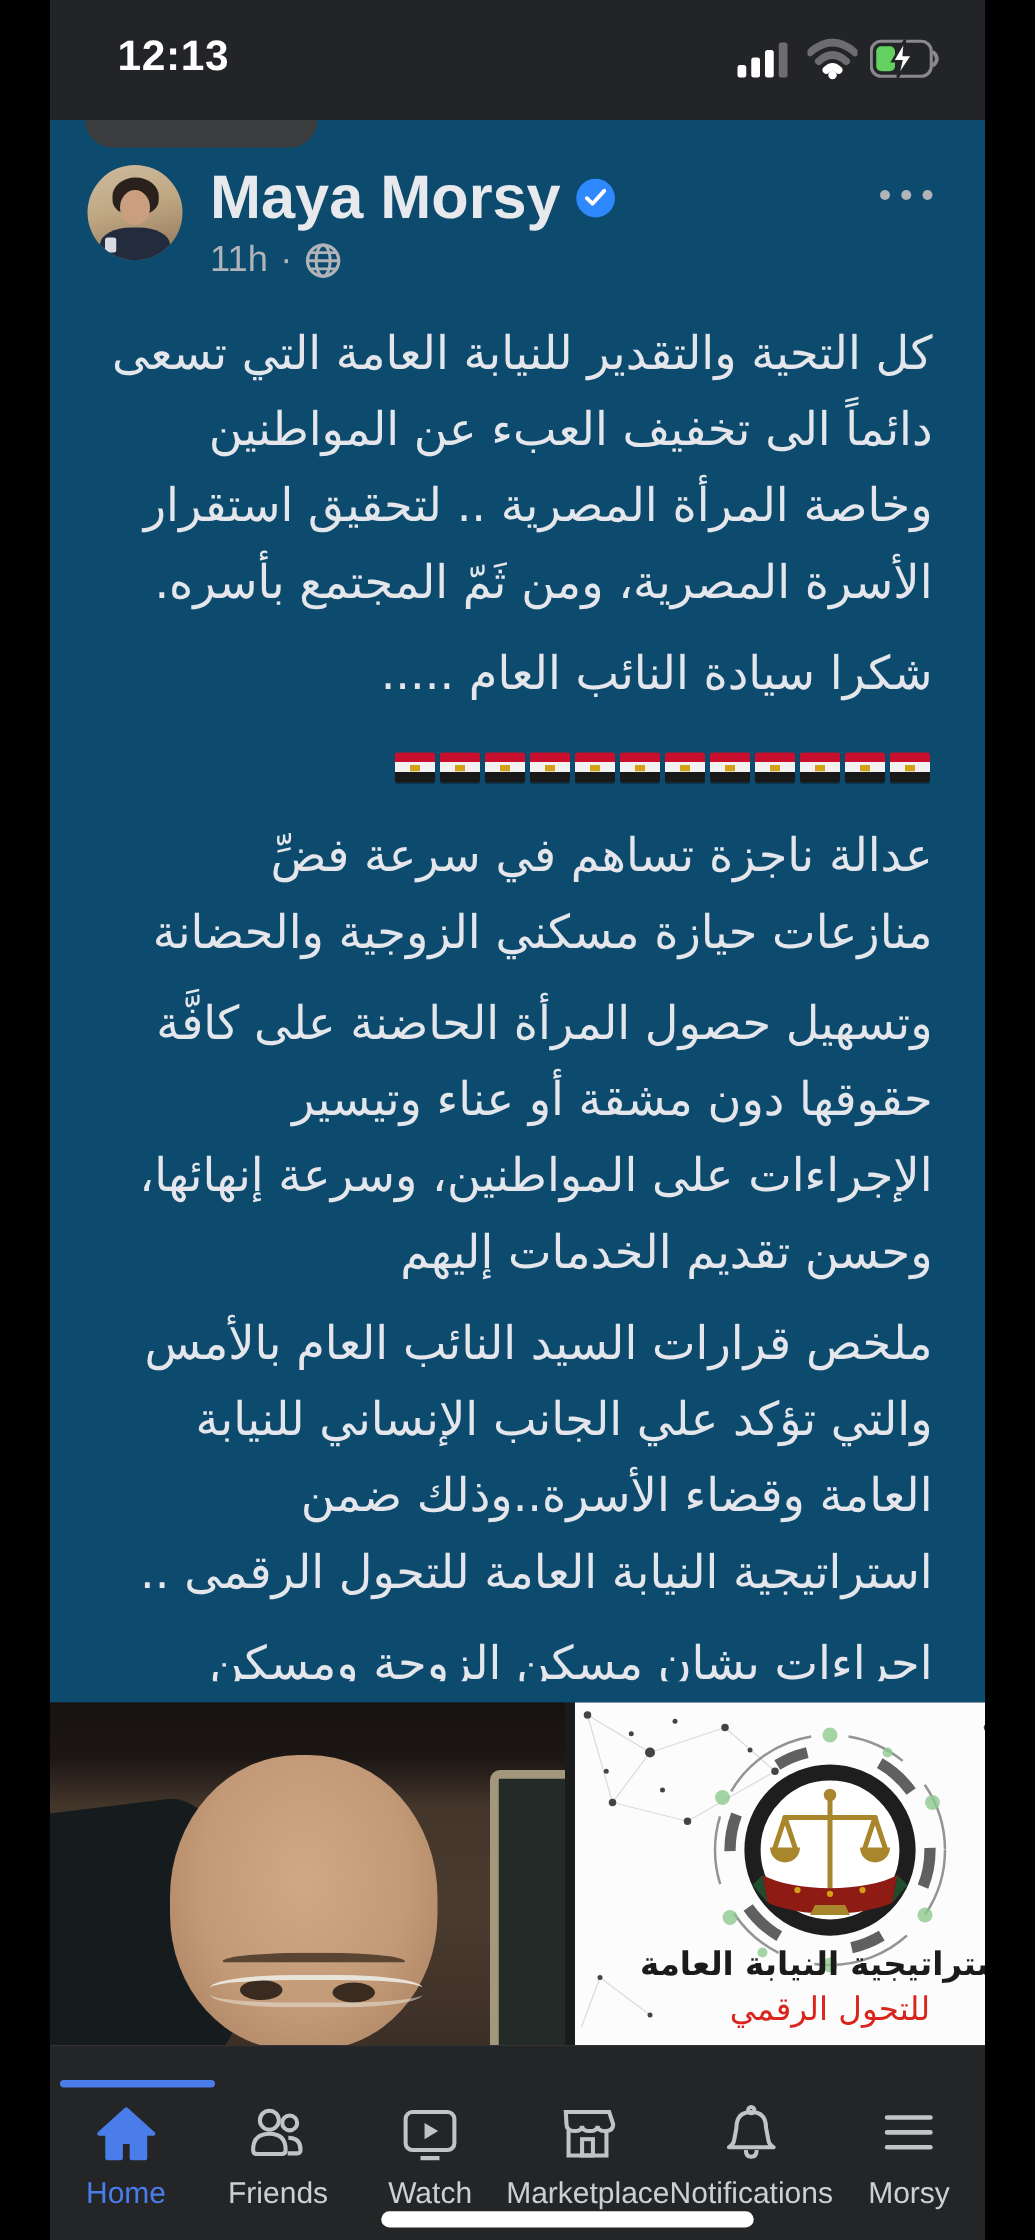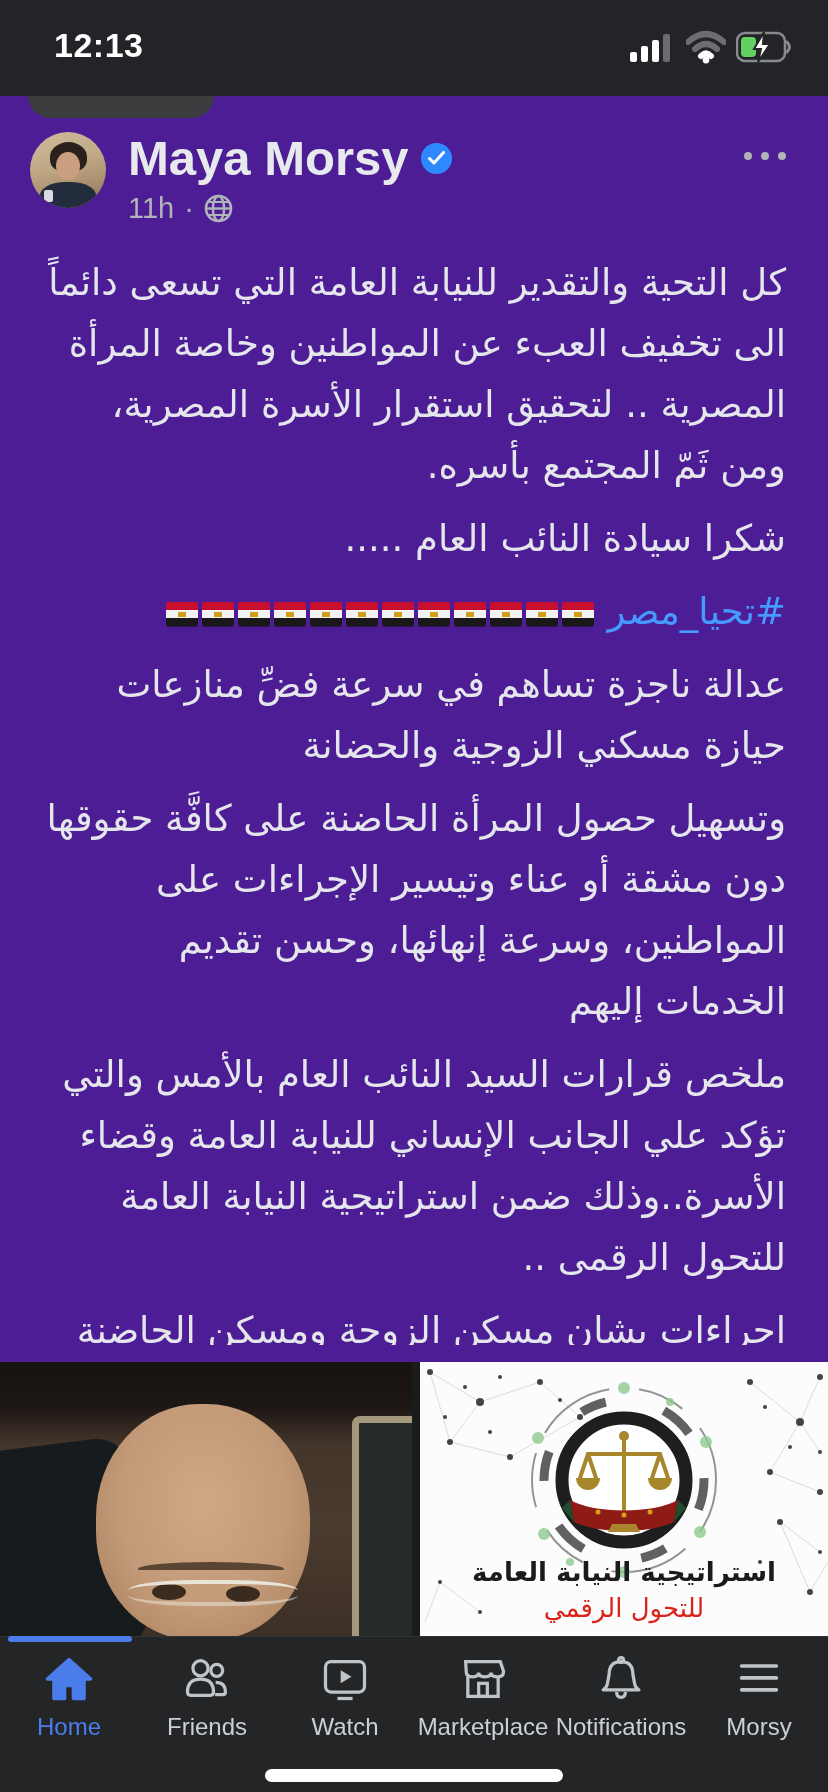--- a/index.html
+++ b/index.html
@@ -1,20 +1,20 @@
 <!DOCTYPE html>
 <html><head>
 <meta charset="utf-8">
 <style>
   * { box-sizing: border-box; margin: 0; padding: 0; }
   html,body { background:#000; }
   body { font-family: "Liberation Sans", "DejaVu Sans", sans-serif; }
   .screen{
-    position:relative; width:828px; height:1792px; margin:0 auto;
-    background:#4c1d95; overflow:hidden; color:#e4e6eb;
+    position:relative; width:748px; height:1792px; margin:0 auto;
+    background:#0c4a6e; overflow:hidden; color:#e4e6eb;
   }
 
   
   .status-bar{position:absolute;top:0;left:0;right:0;height:96px;background:#232427;}
   .sb-time{position:absolute;left:54px;top:26px;font-size:34px;font-weight:bold;color:#ffffff;letter-spacing:.5px;}
   .sb-icons{position:absolute;right:34px;top:30px;display:flex;align-items:center;gap:10px;}
 
   
   .remnant{position:absolute;left:28px;top:96px;width:186px;height:22px;background:#3b3d3e;border-radius:0 0 22px 22px;}
 
@@ -60,21 +60,21 @@
   .pm-eyeR{position:absolute;left:226px;top:224px;width:34px;height:16px;border-radius:50%;background:#3a2b20;}
   .img-right{position:relative;width:408px;height:274px;margin-left:8px;overflow:hidden;background:#fcfcfc;}
   .logo-caption{position:absolute;left:0;right:0;bottom:10px;text-align:center;direction:rtl;
     font-family:"DejaVu Sans","Liberation Sans",sans-serif;}
   .logo-line1{font-size:26px;font-weight:bold;color:#1b1b1b;line-height:36px;}
   .logo-line2{font-size:26px;font-weight:normal;color:#d9251d;line-height:36px;}
 
   
   .tab-bar{position:absolute;left:0;right:0;top:1636px;height:156px;background:#242526;border-top:1px solid #313335;
     display:flex;}
-  .tab{position:relative;flex:1;display:flex;flex-direction:column;align-items:center;padding-top:16px;gap:8px;}
+  .tab{position:relative;flex:1;display:flex;flex-direction:column;align-items:center;padding-top:16px;gap:8px;margin-top:28px;}
   .tab-label{font-size:24px;color:#cccfd4;}
   .tab.active .tab-label{color:#4a7de9;}
   .active-indicator{position:absolute;left:8px;top:-1px;width:124px;height:6px;border-radius:3px;background:#4a7de9;}
   .home-indicator{position:absolute;left:265px;bottom:10px;width:298px;height:13px;border-radius:7px;background:#ffffff;}
 </style>
 </head>
 <body>
 
 <div class="screen">
 
@@ -134,21 +134,21 @@
     <div class="more-btn">
         <i></i>
         <i></i>
         <i></i>
       </div>
   </div>
 
   <div class="post-text" dir="rtl">
     <p>كل التحية والتقدير للنيابة العامة التي تسعى دائماً الى تخفيف العبء عن المواطنين وخاصة المرأة المصرية .. لتحقيق استقرار الأسرة المصرية، ومن ثَمّ المجتمع بأسره.</p>
     <p>شكرا سيادة النائب العام .....</p>
-    <p><a class="hashtag" href="#">#تحيا_مصر</a>
+    <p>
       <span class="flags"><span class="flag"></span><span class="flag"></span><span class="flag"></span><span class="flag"></span><span class="flag"></span><span class="flag"></span><span class="flag"></span><span class="flag"></span><span class="flag"></span><span class="flag"></span><span class="flag"></span><span class="flag"></span></span></p>
     <p>عدالة ناجزة تساهم في سرعة فضِّ منازعات حيازة مسكني الزوجية والحضانة</p>
     <p>وتسهيل حصول المرأة الحاضنة على كافَّة حقوقها دون مشقة أو عناء وتيسير الإجراءات على المواطنين، وسرعة إنهائها، وحسن تقديم الخدمات إليهم</p>
     <p>ملخص قرارات السيد النائب العام بالأمس والتي تؤكد علي الجانب الإنساني للنيابة العامة وقضاء الأسرة..وذلك ضمن استراتيجية النيابة العامة للتحول الرقمى ..</p>
     <p>اجراءات  بشان مسكن الزوجة ومسكن الحاضنة تستطيع التقدم بطلب لنيابة الاسرة دون حاجه لمحضر في القسم  ويتم تحقيق الطلب علي وجه السرعة ويصدر قرار التمكين</p>
 
   </div>
 
   <div class="post-images">
     <div class="img-left">

